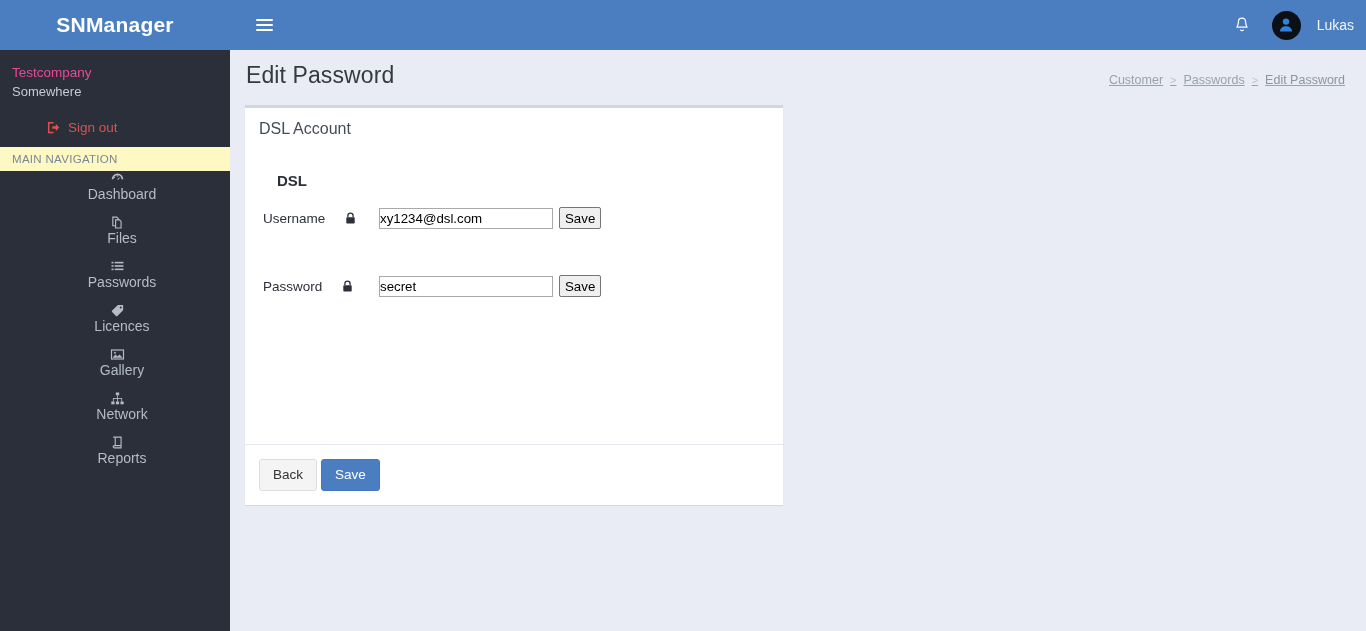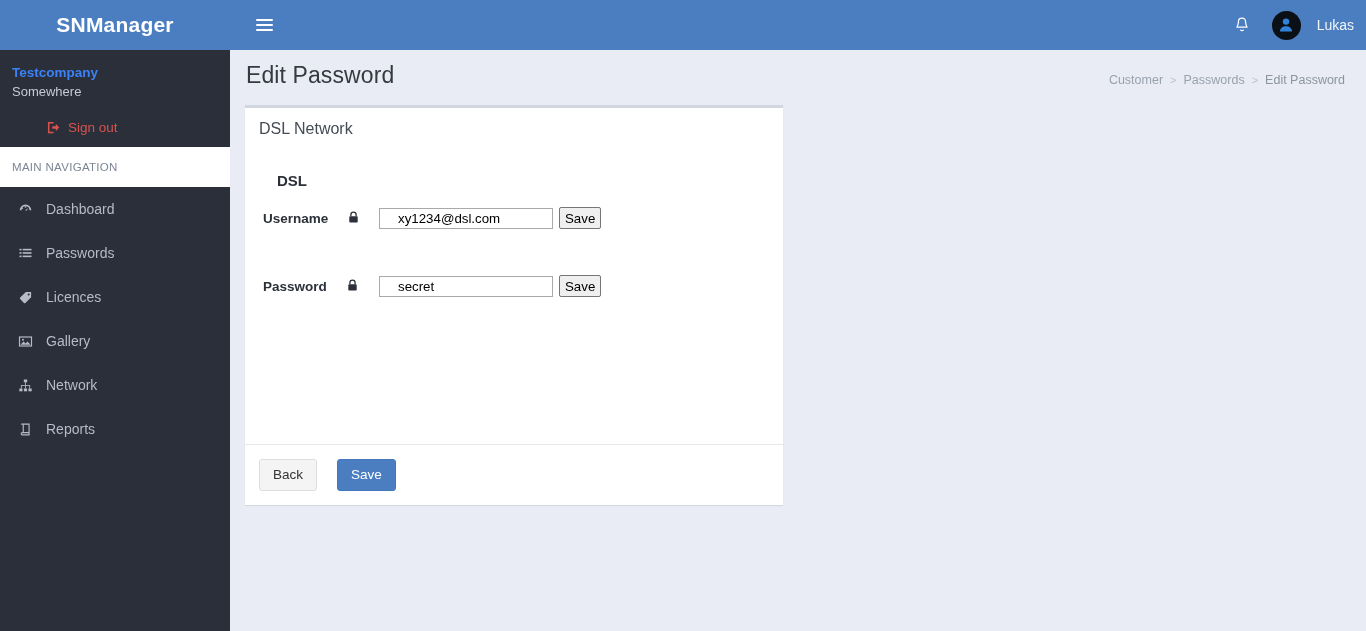--- a/index.html
+++ b/index.html
@@ -26,52 +26,53 @@
     background: #4a7ec0;
     color: #ffffff;
     display: flex; align-items: center; justify-content: center;
     font-size: 21px; font-weight: bold;
     letter-spacing: .2px;
   }
   #user-panel {
     padding: 14px 12px 6px 12px;
   }
   #user-panel .company {
-    color: #3b82f6; font-size: 13.5px; font-weight: bold;
+    color: #ec4899; font-size: 13.5px; font-weight: normal;
     line-height: 18px;
   }
   #user-panel .location {
     color: #c6cbd4; font-size: 13px; line-height: 20px;
     font-weight: normal;
   }
   #signout {
     display: flex; align-items: center; gap: 6px;
     padding: 12px 12px 12px 12px;
     color: #d9534f; font-size: 13.5px;
     cursor: pointer;
     margin-left: 35px;
   }
   #signout .sico { display: inline-flex; }
   #nav-header {
-    background: #ffffff;
+    background: #fef9c3;
     color: #7b8694;
     font-size: 11.5px;
     letter-spacing: .3px;
     padding: 11px 12px 11px 12px;
-    height: 40px;
+    height: 24px;
     display: flex; align-items: center;
   }
   #nav { list-style: none; margin: 0; padding: 0; }
   #nav li {
     display: flex; align-items: center;
     height: 44px;
     padding-left: 14px;
     color: #b4bcc8;
     font-size: 14px;
     cursor: pointer;
+    flex-direction: column;
   }
   #nav li .nico {
     width: 22px; margin-right: 10px;
     display: inline-flex; align-items: center; justify-content: center;
     color: #b4bcc8;
   }
 
   
   #topbar {
     position: absolute; left: 230px; top: 0;
@@ -121,21 +122,21 @@
     padding: 0 16px;
   }
   #page-title {
     position: absolute; left: 16px; top: 12px;
     font-size: 23px; color: #343a40; font-weight: normal;
     letter-spacing: .1px;
   }
   #breadcrumb {
     position: absolute; right: 21px; top: 23px;
     font-size: 12.5px; color: #9aa2ae;
-    display: flex; align-items: center; gap: 7px;
+    display: flex; align-items: center; gap: 7px; text-decoration: underline;
   }
   #breadcrumb .crumb { color: #9aa2ae; cursor: pointer; }
   #breadcrumb .crumb.current { color: #8d95a1; cursor: default; }
   #breadcrumb .sep { color: #bcc2cc; font-size: 11px; }
 
   
   #card {
     position: absolute; left: 15px; top: 55px;
     width: 538px;
     background: #ffffff;
@@ -158,31 +159,31 @@
     margin: 10px 0 0 18px;
   }
   .form-row {
     position: absolute;
     left: 0; right: 0;
     display: flex; align-items: center;
   }
   .form-label {
     width: 116px;
     margin-left: 18px;
-    font-size: 13.5px; font-weight: bold; color: #2c3038;
-    display: flex; gap: 20px;
+    font-size: 13.5px; font-weight: normal; color: #2c3038;
+    display: flex; align-items: center; gap: 20px;
     flex: none;
   }
   
   .native-input {
     width: 174px; height: 21px;
     font-family: "Liberation Sans", sans-serif;
     font-size: 13.3px;
     color: #000;
-    padding: 1px 18px;
+    padding: 1px 0;
     border: 1px solid #a9a9a9;
     background: #ffffff;
     outline: none;
     border-radius: 0;
   }
   .native-btn {
     margin-left: 6px;
     height: 22px;
     font-family: "Liberation Sans", sans-serif;
     font-size: 13.3px;
@@ -201,21 +202,21 @@
     color: #555;
     padding: 6px 10px;
     border: 1px solid #d2d6de;
     background: #ffffff;
     border-radius: 1px;
     outline: none;
   }
   #card-foot {
     border-top: 1px solid #e4e7ec;
     padding: 14px 12px 14px 14px;
-    display: flex; align-items: center; gap: 20px;
+    display: flex; align-items: center; gap: 4px;
   }
   .btn {
     font-family: "Liberation Sans", sans-serif;
     font-size: 13.5px;
     border-radius: 3px;
     padding: 7px 13px;
     cursor: pointer;
     line-height: 16px;
   }
   .btn-default {
@@ -261,20 +262,29 @@
           <svg width="15" height="15" viewBox="0 0 16 16" fill="#b4bcc8">
             <path d="M8 2.6A6.2 6.2 0 0 0 1.8 8.8h2a4.2 4.2 0 1 1 8.4 0h2A6.2 6.2 0 0 0 8 2.6z"></path>
             <circle cx="4.6" cy="6.6" r="0.85"></circle>
             <circle cx="8" cy="5.3" r="0.85"></circle>
             <path d="M11.2 6.3l-3.4 2.3 0.9 1.1z"></path>
           </svg>
         </span>
         <span>Dashboard</span>
       </li>
 
+      <li>
+        <span class="nico">
+          <svg width="15" height="15" viewBox="0 0 16 16" fill="none" stroke="#b4bcc8" stroke-width="1.2">
+            <path d="M3 2.2h4.2l1.6 1.6v7.6H3z"></path>
+            <path d="M6 5.2h4.2l1.6 1.6v7H6z" fill="#2a2f3a"></path>
+          </svg>
+        </span>
+        <span>Files</span>
+      </li>
 
       <li>
         <span class="nico">
           <svg width="15" height="15" viewBox="0 0 16 16" fill="#b4bcc8">
             <rect x="1.6" y="3" width="2.2" height="1.7"></rect>
               <rect x="5" y="3" width="9.4" height="1.7"></rect>
             <rect x="1.6" y="6.6" width="2.2" height="1.7"></rect>
               <rect x="5" y="6.6" width="9.4" height="1.7"></rect>
             <rect x="1.6" y="10.2" width="2.2" height="1.7"></rect>
               <rect x="5" y="10.2" width="9.4" height="1.7"></rect>
@@ -372,21 +382,21 @@
         <span class="sep">&gt;</span>
         <span class="crumb">Passwords</span>
         <span class="sep">&gt;</span>
         <span class="crumb current">Edit Password</span>
       </div>
     </div>
 
     <div id="card">
 
       <div id="card-head">
-        <div id="card-title">DSL Network</div>
+        <div id="card-title">DSL Account</div>
       </div>
 
       <div id="card-body">
 
         <div id="section-title">DSL</div>
 
         <div class="form-row" style="top:59px;">
           <div class="form-label">
             <span>Username</span>
             <span class="lock">

